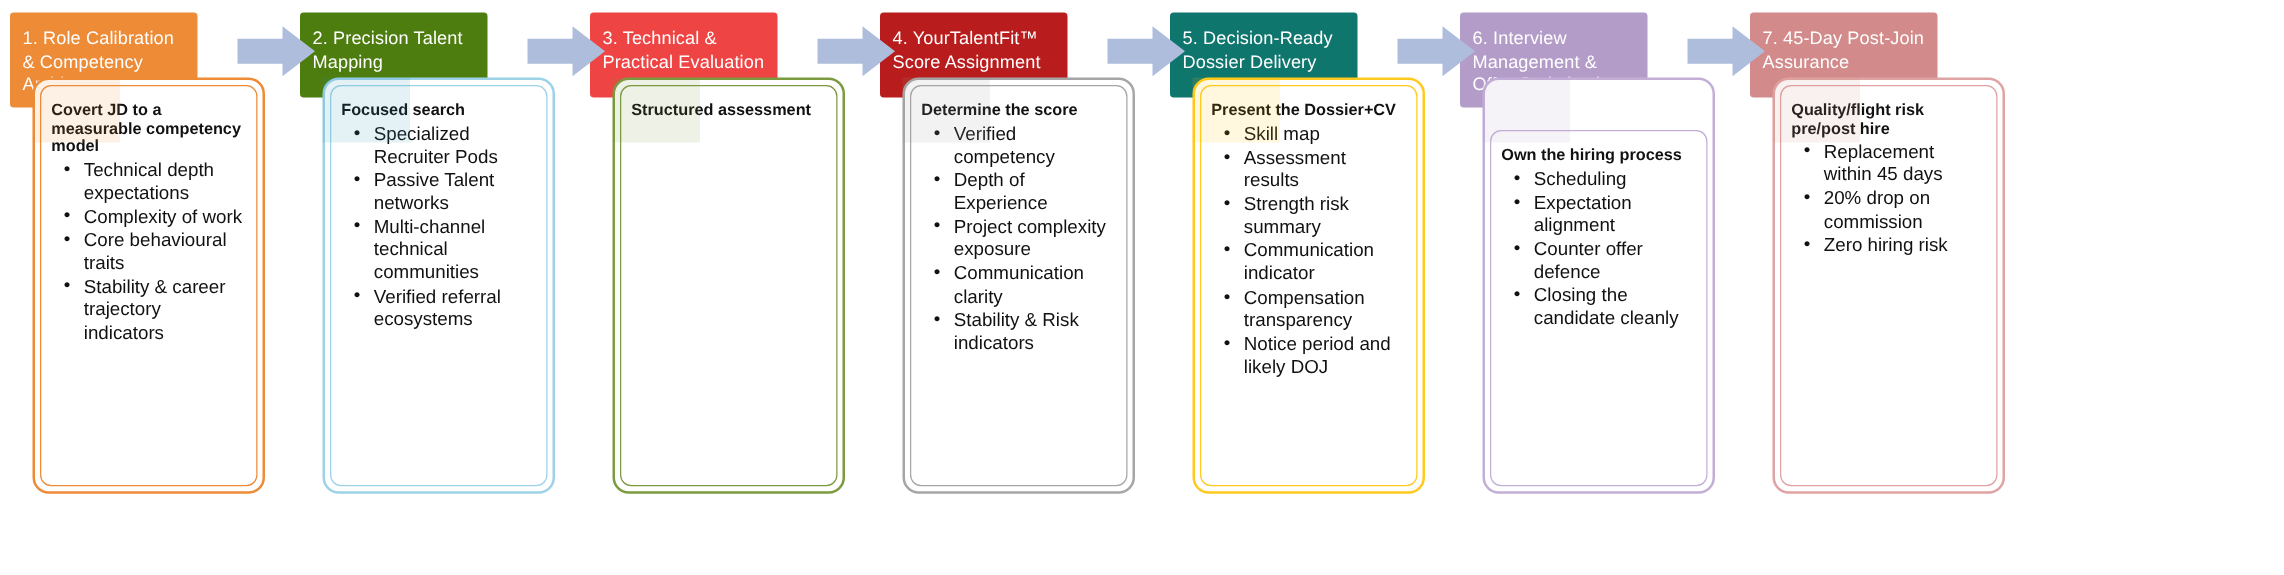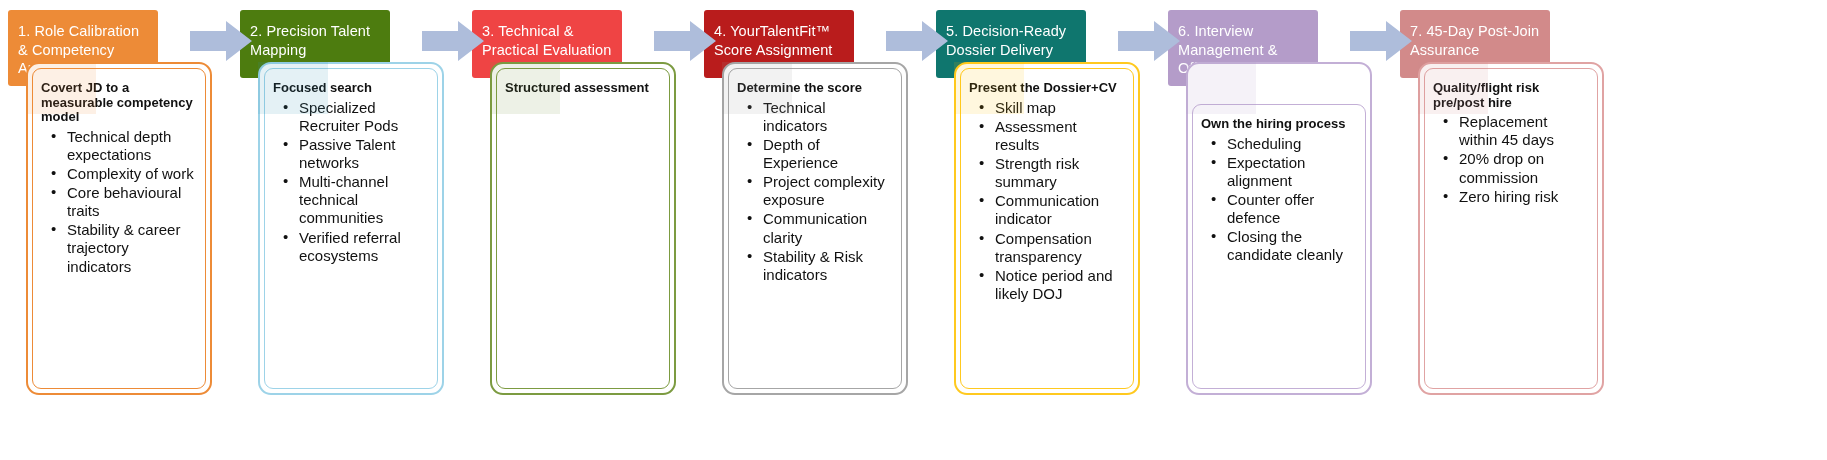--- a/index.html
+++ b/index.html
@@ -163,21 +163,21 @@
         </svg>
       </div>
     </div>
     <div class="stage">
       <div class="stage-header" style="background: #b91c1c;"><span>4. YourTalentFit™ Score Assignment</span></div>
       <div class="bleed" style="background: rgb(154, 154, 154); left: 26px; top: 62px; z-index: 4;"></div>
       <div class="stage-card" style="border-color: rgb(166, 166, 166);">
         <div class="inner" style="border-color: rgb(166, 166, 166);">
           <div class="card-title">Determine the score</div>
           <ul class="card-list">
-            <li>Technical indicators</li>
+            <li>Verified competency</li>
             <li>Depth of Experience</li>
             <li>Project complexity exposure</li>
             <li>Communication clarity</li>
             <li>Stability &amp; Risk indicators</li>
           </ul>
         </div>
       </div>
       <div class="arrow">
         <svg viewBox="0 0 66 46" xmlns="http://www.w3.org/2000/svg">
           <path d="M2 13 L38 13 L38 3 L64 23 L38 43 L38 33 L2 33 Z" fill="#AEBDDB"></path>

